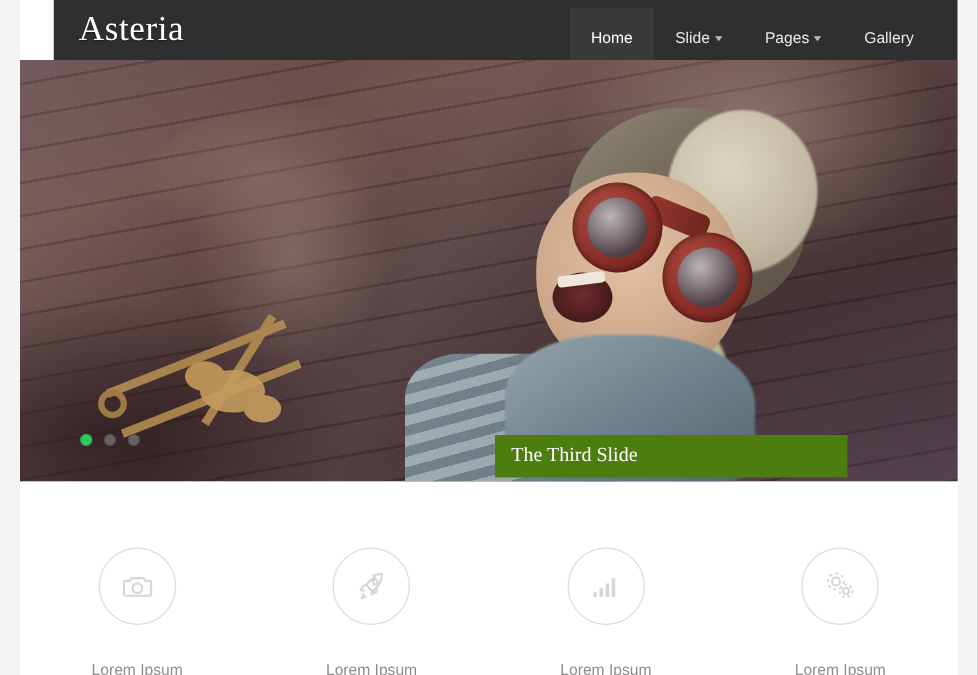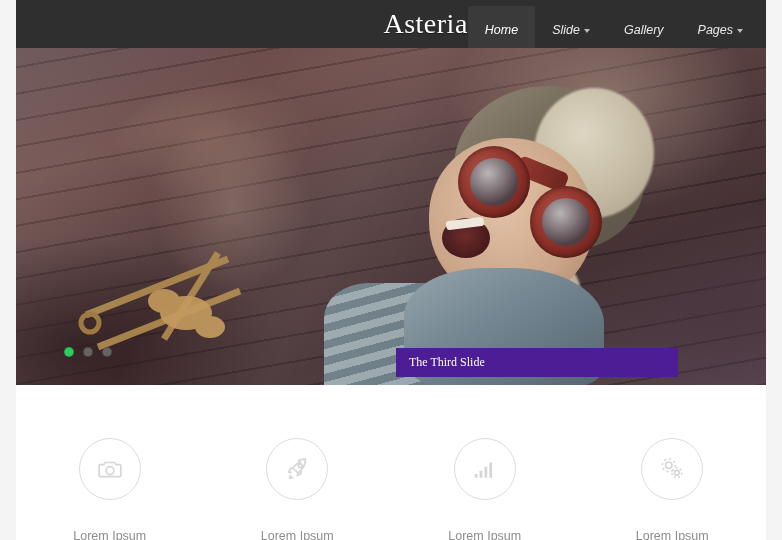--- a/index.html
+++ b/index.html
@@ -25,37 +25,37 @@
     background: #ffffff;
   }
 
   
   .site-header {
     position: relative;
     height: 48px;
     background: #2f2f2f;
     display: flex;
     align-items: center;
-    justify-content: flex-end;
+    justify-content: space-between;
+    margin-left: 27px;
   }
   .logo {
     color: #ffffff;
     font-family: "Liberation Serif", serif;
     font-size: 28px;
     letter-spacing: 0.5px;
     padding-left: 20px;
     line-height: 1;
     text-shadow: 0 1px 1px rgba(0,0,0,.5);
   }
   .main-nav {
     display: flex;
     align-items: stretch;
     height: 36px;
-    padding-right: 6px;
-    font-style: italic;
+    padding-right: 18px;
   }
   .nav-item {
     display: flex;
     align-items: center;
     gap: 4px;
     height: 48px;
     padding: 0 17px;
     color: #e8e8e8;
     font-size: 12.5px;
     cursor: pointer;
@@ -201,24 +201,24 @@
     pointer-events: none;
   }
 
   
   .caption {
     position: absolute;
     left: 380px; top: 300px;
     width: 282px;
   }
   .caption-title {
-    background: #4c1d95;
+    background: #4d7c0f;
     color: #ffffff;
     font-family: "Liberation Serif", serif;
-    font-size: 12px;
+    font-size: 16px;
     padding: 7px 0 8px 13px;
     line-height: 1.2;
   }
 
   
   .dots {
     position: absolute;
     left: 48px; bottom: 28px;
     display: flex;
     gap: 9px;
@@ -271,25 +271,25 @@
 
       <nav class="main-nav">
         <div class="nav-item active">
           <span>Home</span>
         </div>
         <div class="nav-item">
           <span>Slide</span>
           <span class="caret"></span>
         </div>
         <div class="nav-item">
-          <span>Gallery</span>
-        </div>
-        <div class="nav-item">
           <span>Pages</span>
           <span class="caret"></span>
+        </div>
+        <div class="nav-item">
+          <span>Gallery</span>
         </div>
       </nav>
     </div>
 
     <div class="slider">
       <div class="photo">
         <div class="ghost"></div>
 
         <div class="plane">
           <svg width="250" height="120" viewBox="0 0 250 120">

